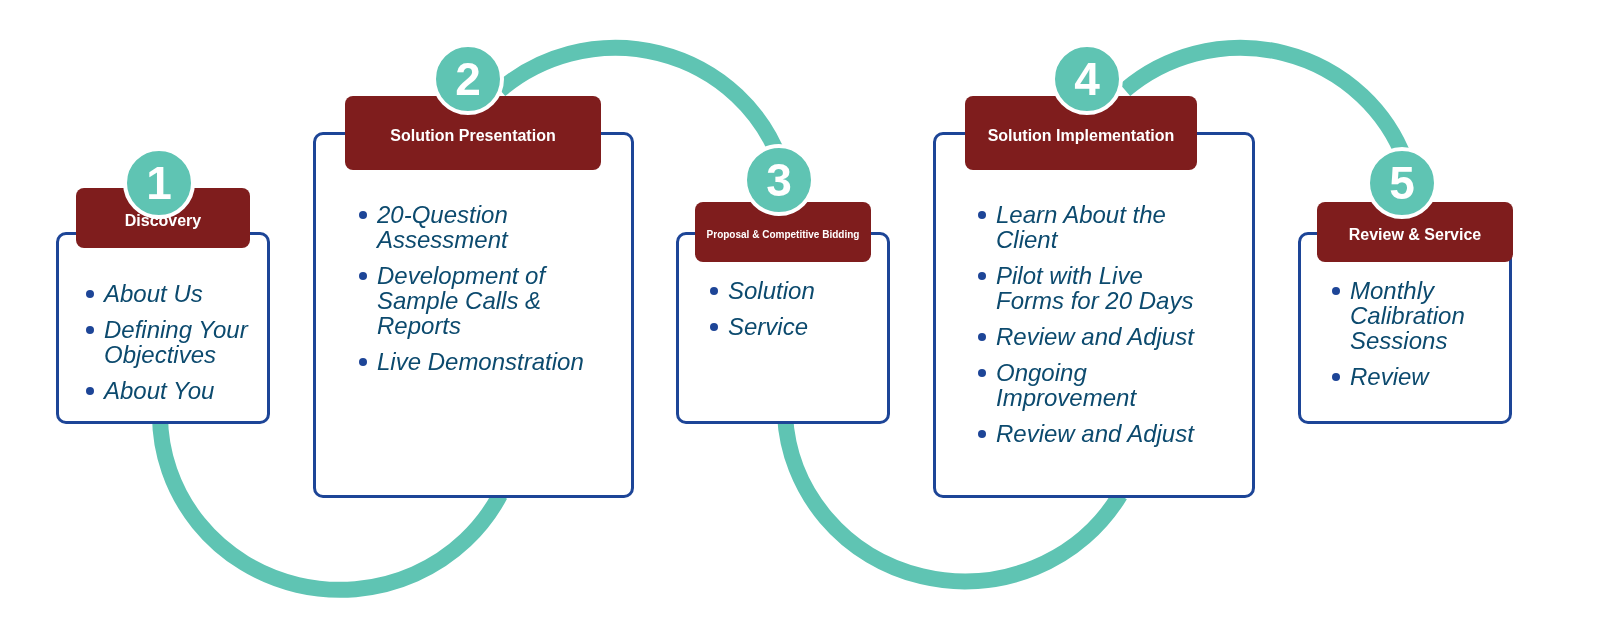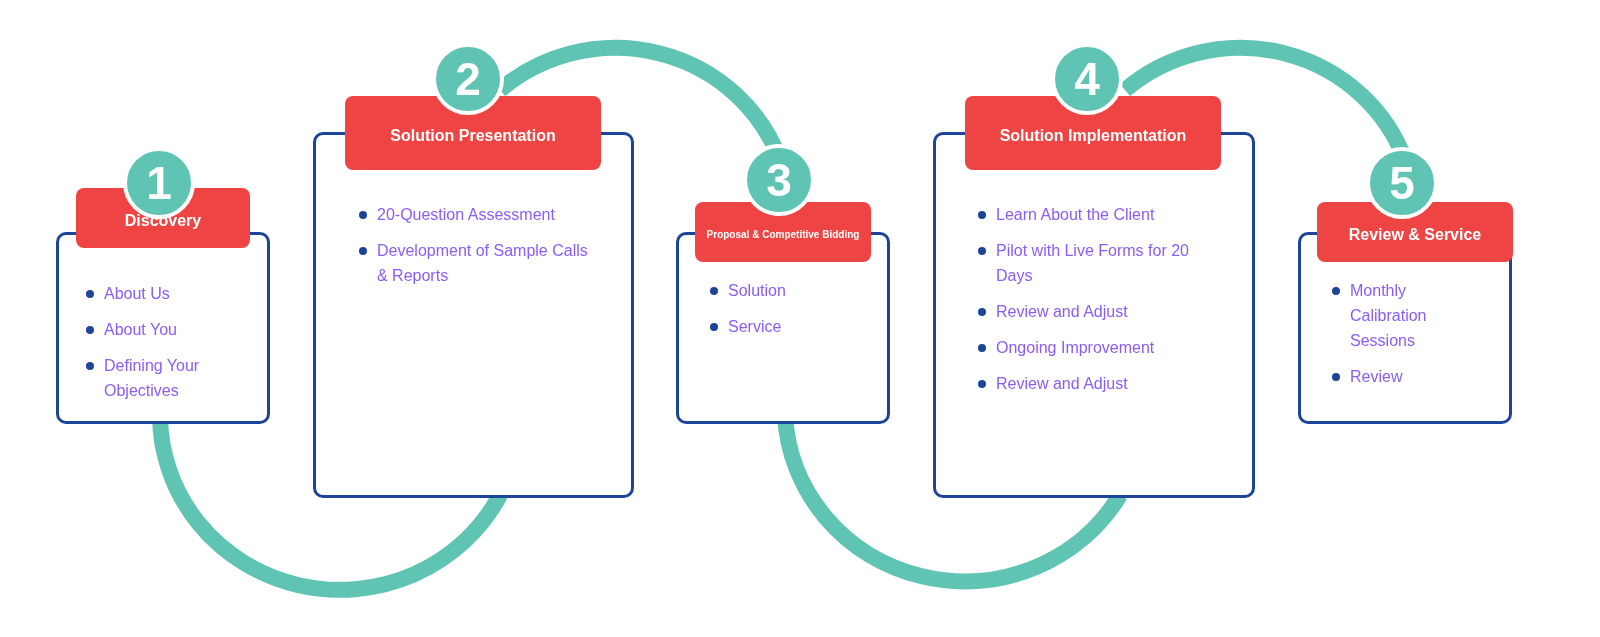--- a/index.html
+++ b/index.html
@@ -1,78 +1,79 @@
 <!DOCTYPE html>
 <html><head>
 <meta charset="utf-8">
 <style>
   html, body { margin: 0; padding: 0; background: #ffffff; }
   body { width: 1600px; height: 637px; position: relative; overflow: hidden;
          font-family: "Liberation Sans", sans-serif; }
   #connector { position: absolute; left: 0; top: 0; width: 1600px; height: 637px; }
   .card { position: absolute; background: #fff; border: 3px solid #1d4597;
           border-radius: 10px; box-sizing: border-box; }
-  .header { position: absolute; background: #ef4444; color: #fff; font-weight: bold;
+  .header { position: absolute; background: #7f1d1d; color: #fff; font-weight: bold;
             font-size: 16px; border-radius: 8px; display: flex; align-items: center;
             justify-content: center; text-align: center; box-sizing: border-box;
             line-height: 1.05; padding-top: 6px; }
   .badge { position: absolute; width: 64px; height: 64px; border-radius: 50%;
            background: #5fc4b3; border: 4px solid #fff; color: #fff;
            font-weight: bold; font-size: 46px; display: flex; align-items: center;
            justify-content: center; box-sizing: content-box; }
   ul.items { position: absolute; margin: 0; padding: 0; list-style: none; }
-  ul.items li { position: relative; padding-left: 20px; font-size: 16px;
-                color: #8b5cf6; line-height: 25px; margin-bottom: 11px; }
+  ul.items li { position: relative; padding-left: 20px; font-size: 24px;
+                color: #0c4a6e; line-height: 25px; margin-bottom: 11px; font-style: italic; }
   ul.items li::before { content: ""; position: absolute; left: 2px; top: 9px;
                         width: 8px; height: 8px; border-radius: 50%; background: #1d4597; }
 </style>
 </head>
 <body>
 
 <svg id="connector" viewBox="0 0 1600 637">
   <path d="M160 415 A180 175 0 0 0 500 495" fill="none" stroke="#5fc4b3" stroke-width="16"></path>
   <path d="M500 90 A175 170 0 0 1 780 160" fill="none" stroke="#5fc4b3" stroke-width="16"></path>
   <path d="M785 415 A180 175 0 0 0 1120 495" fill="none" stroke="#5fc4b3" stroke-width="16"></path>
   <path d="M1125 90 A175 170 0 0 1 1405 160" fill="none" stroke="#5fc4b3" stroke-width="16"></path>
 </svg>
 
 <div>
   <div class="card" style="left:56px;top:232px;width:214px;height:192px;"></div>
   <div class="header" style="left:76px;top:188px;width:174px;height:60px;">Discovery</div>
   <div class="badge" style="left:123px;top:147px;">1</div>
   <ul class="items" style="left:84px;top:281px;width:170px;">
     <li>About Us</li>
+    <li>Defining Your Objectives</li>
     <li>About You</li>
-    <li>Defining Your Objectives</li>
   </ul>
 </div>
 
 <div>
   <div class="card" style="left:313px;top:132px;width:321px;height:366px;"></div>
   <div class="header" style="left:345px;top:96px;width:256px;height:74px;">Solution Presentation</div>
   <div class="badge" style="left:432px;top:43px;">2</div>
   <ul class="items" style="left:357px;top:202px;width:240px;">
     <li>20-Question Assessment</li>
     <li>Development of Sample Calls &amp; Reports</li>
+    <li>Live Demonstration</li>
   </ul>
 </div>
 
 <div>
   <div class="card" style="left:676px;top:232px;width:214px;height:192px;"></div>
   <div class="header" style="left:695px;top:202px;width:176px;height:60px;font-size:10px;">Proposal &amp; Competitive Bidding</div>
   <div class="badge" style="left:743px;top:144px;">3</div>
   <ul class="items" style="left:708px;top:278px;width:170px;">
     <li>Solution</li>
     <li>Service</li>
   </ul>
 </div>
 
 <div>
   <div class="card" style="left:933px;top:132px;width:322px;height:366px;"></div>
-  <div class="header" style="left:965px;top:96px;width:256px;height:74px;">Solution Implementation</div>
+  <div class="header" style="left:965px;top:96px;width:232px;height:74px;">Solution Implementation</div>
   <div class="badge" style="left:1051px;top:43px;">4</div>
   <ul class="items" style="left:976px;top:202px;width:240px;">
     <li>Learn About the Client</li>
     <li>Pilot with Live Forms for 20 Days</li>
     <li>Review and Adjust</li>
     <li>Ongoing Improvement</li>
     <li>Review and Adjust</li>
   </ul>
 </div>
 

